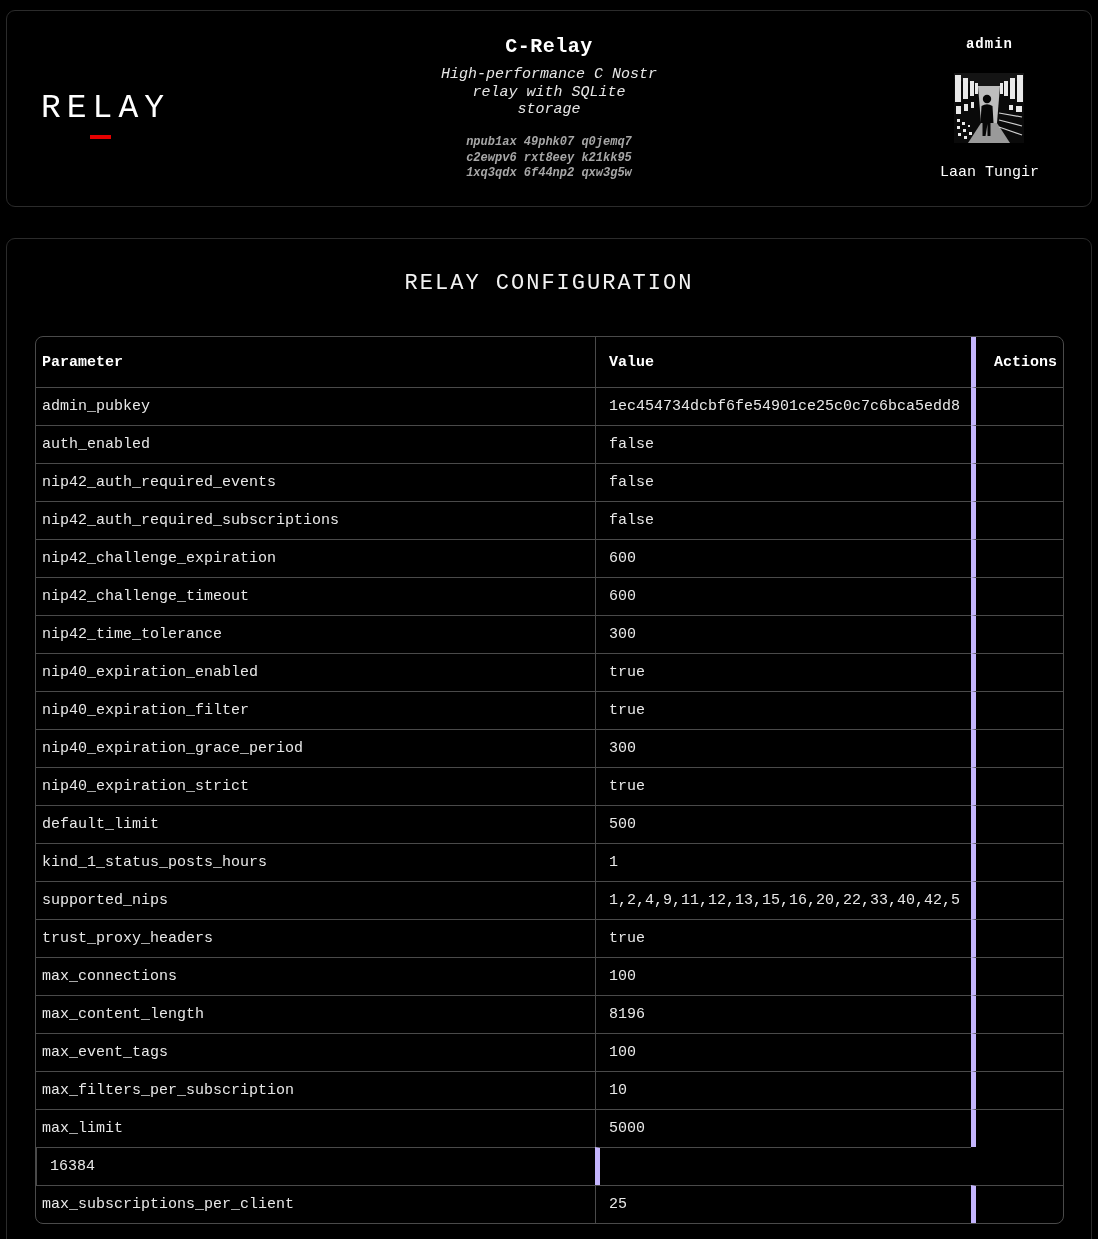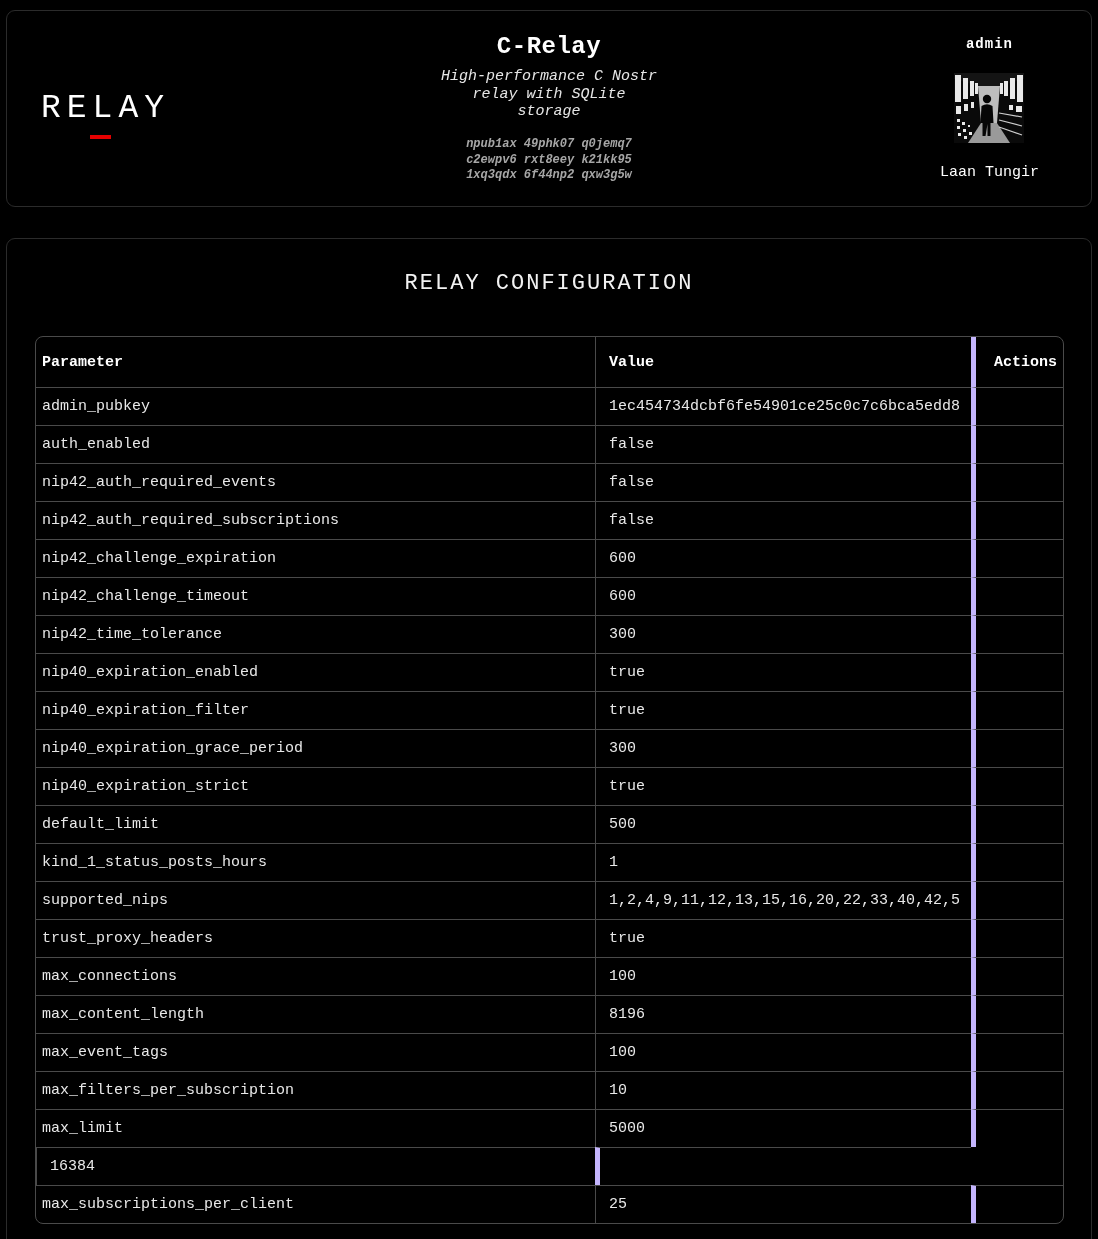--- a/index.html
+++ b/index.html
@@ -30,21 +30,21 @@
     color:#fff;
     font-weight:400;
   }
   .logo-bar {
     position:absolute;
     left:49px; bottom:-12px;
     width:21px; height:4px;
     background:#e60000;
   }
   .center-block { text-align:center; }
-  .app-title { font-size:24px; font-weight:700; color:#fff; margin-bottom:8px; letter-spacing:0.5px; }
+  .app-title { font-size:20px; font-weight:700; color:#fff; margin-bottom:8px; letter-spacing:0.5px; }
   .subtitle-line { display:block; font-size:15px; line-height:1.18; color:#e6e6e6;font-style:italic; }
   .npub-block { margin-top:16px;font-style:italic; }
   .npub-line { display:block; font-size:12px; line-height:1.3; color:#a6a6a6; font-weight:600; }
 
   .admin-block {
     justify-self:end;
     margin-right:18px;
     display:flex; flex-direction:column; align-items:center;
     gap:21px;
   }

